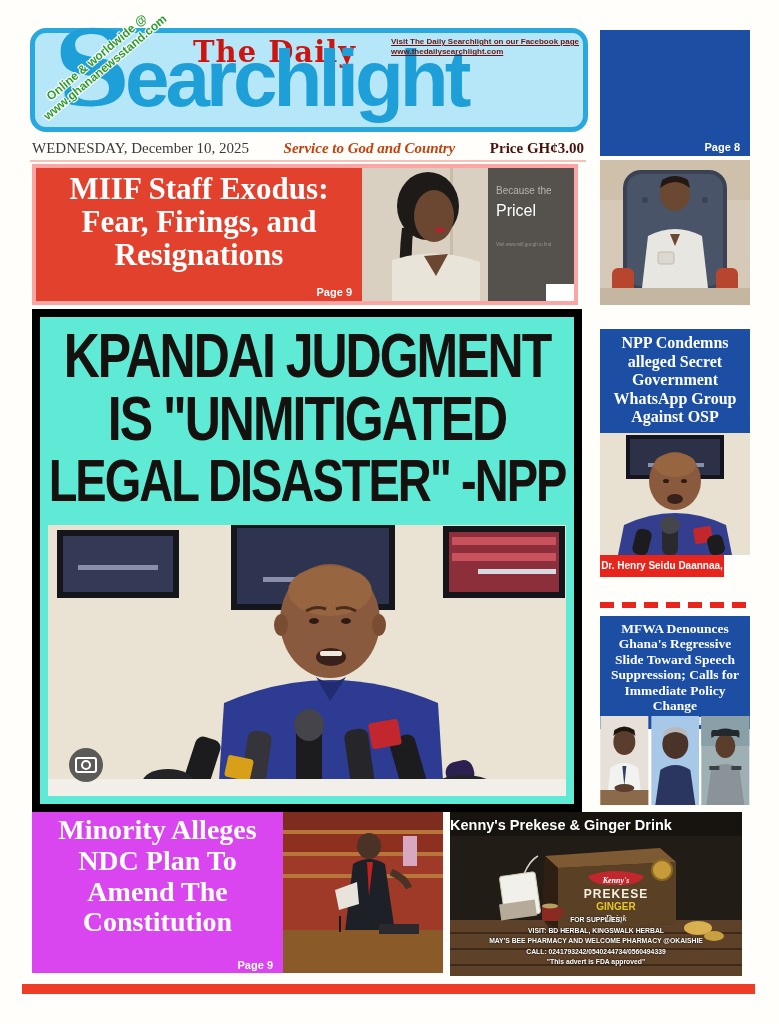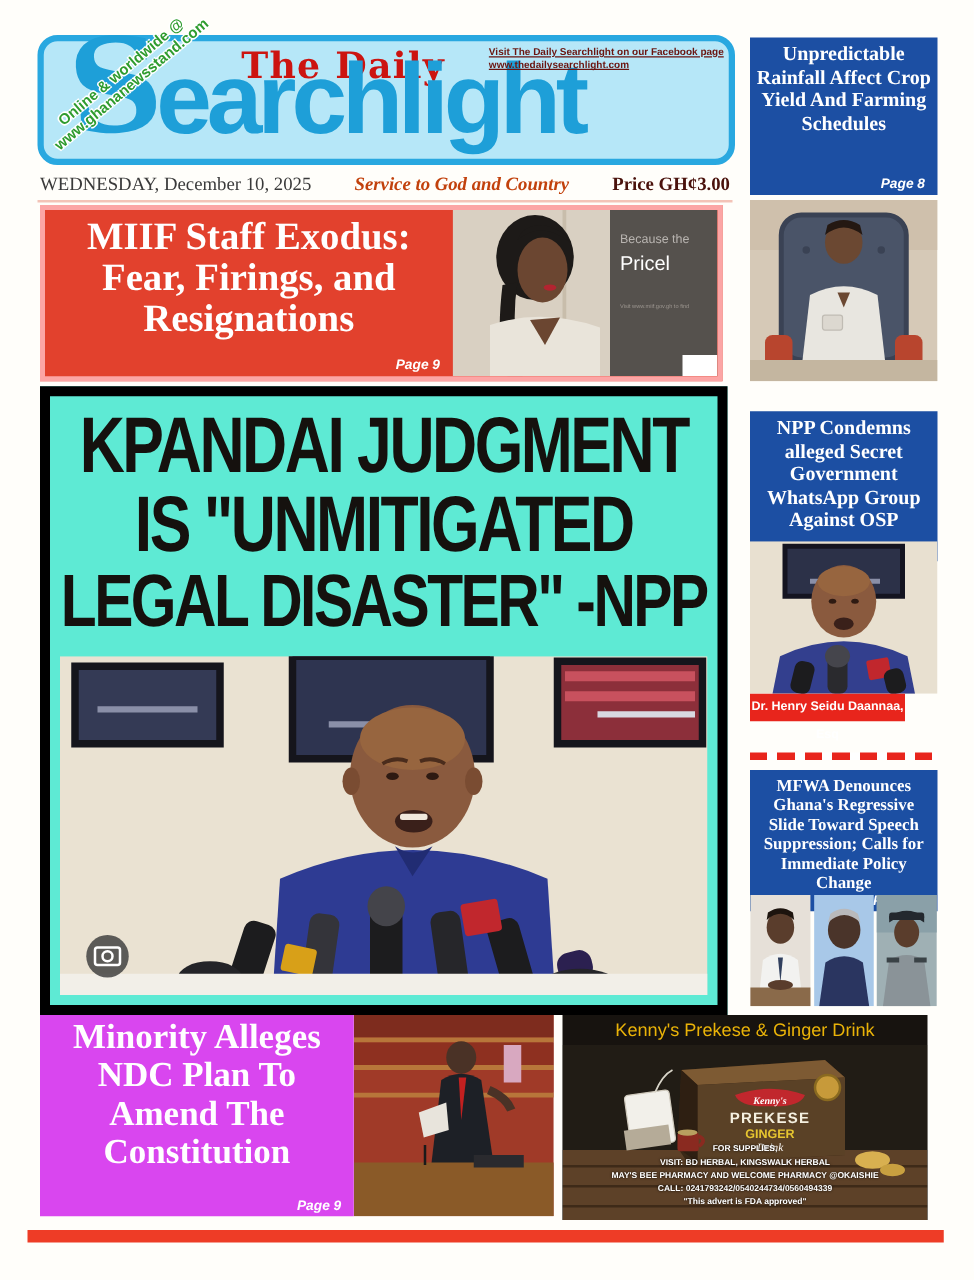--- a/index.html
+++ b/index.html
@@ -27,21 +27,21 @@
   .dl-date{font-size:15px;color:#3a3a3a;}
   .dl-motto{font-size:15px;font-style:italic;font-weight:bold;color:#c2410c;}
   .dl-price{font-size:15px;font-weight:bold;color:#4a120c;}
   .date-rule{position:absolute;left:30px;top:160px;width:556px;height:2px;background:#f3c3b7;}
 
   
   .miif{position:absolute;left:32px;top:164px;width:538px;height:133px;border:4px solid #fca5a5;
     display:flex;background:#e2412d;}
   .miif-red{width:326px;position:relative;text-align:center;color:#fff;
     font-family:"Liberation Serif",serif;font-weight:bold;font-size:31px;line-height:1.06;padding-top:5px;}
-  .page-tag{position:absolute;right:10px;bottom:2px;font-size:11px;font-style:italic;
+  .page-tag{position:absolute;right:10px;bottom:2px;font-size:11px;
     font-weight:bold;color:#fff;font-family:"Liberation Sans",sans-serif;}
   .miif-photo{flex:1;position:relative;overflow:hidden;}
 
   
   .main-box{position:absolute;left:32px;top:309px;width:534px;height:487px;border:8px solid #000000;
     background:#5eead4;}
   .main-headline{height:198px;padding-top:6px;transform:scale(1,1.26);transform-origin:top center;
     display:flex;flex-direction:column;align-items:center;color:#15110e;font-weight:bold;}
   .hl{white-space:nowrap;line-height:1.0;letter-spacing:-2px;}
   .hl1{font-size:50px;}.hl2{font-size:50px;}.hl3{font-size:47px;}
@@ -61,22 +61,22 @@
   .dashed{position:absolute;top:602px;left:0;width:150px;height:6px;
     background:repeating-linear-gradient(90deg,#e8251c 0 14px,#ffffff 14px 22px);}
   .rphotos3{position:absolute;top:716px;left:0;width:150px;height:89px;display:flex;gap:2px;}
   .rphotos3 svg{flex:1;}
 
   
   .bottom-left{position:absolute;left:32px;top:812px;width:411px;height:161px;display:flex;}
   .bl-red{width:251px;background:#d946ef;position:relative;text-align:center;color:#fff;
     font-family:"Liberation Serif",serif;font-weight:bold;font-size:28px;line-height:1.1;padding-top:3px;}
   .ad{position:absolute;left:450px;top:812px;width:292px;height:164px;background:#17130f;overflow:hidden;}
-  .ad-title{position:absolute;top:5px;width:100%;text-align:center;color:#eab308;
-    font-size:14.5px;font-weight:normal;}
+  .ad-title{position:absolute;top:5px;width:100%;text-align:left;color:#ffffff;
+    font-size:14.5px;font-weight:bold;}
   .ad-scene{position:absolute;top:24px;left:0;}
   .ad-text{position:absolute;bottom:8px;width:100%;text-align:center;color:#fff;font-weight:bold;
     font-size:6.8px;line-height:1.55;text-shadow:0 0 2px #000;}
   .red-bar{position:absolute;left:22px;top:984px;width:733px;height:10px;background:#ee3c26;}
 </style>
 </head>
 <body>
 
 <div class="page">
 
@@ -182,21 +182,20 @@
           <rect x="28" y="233" width="20" height="14" rx="2" fill="none" stroke="#ffffff" stroke-width="2"></rect>
           <circle cx="38" cy="240" r="4" fill="none" stroke="#ffffff" stroke-width="2"></circle>
         </g>
       </svg>
     </div>
   </div>
 
   <div class="rcol">
 
     <div class="blue-box bb1">
-      <span>Unpredictable Rainfall Affect Crop Yield And Farming Schedules</span>
       <span class="page-tag">Page 8</span>
     </div>
 
     <div class="rphoto1">
       <svg width="150" height="145" viewBox="0 0 150 145">
         <rect width="150" height="145" fill="#d6c9b7"></rect>
         <rect x="0" y="0" width="150" height="40" fill="#cfc0ac"></rect>
         <rect x="25" y="12" width="100" height="116" rx="16" fill="#4a5468" stroke="#3a4254" stroke-width="4"></rect>
         <circle cx="45" cy="40" r="3" fill="#3a4254"></circle>
           <circle cx="75" cy="34" r="3" fill="#3a4254"></circle>

